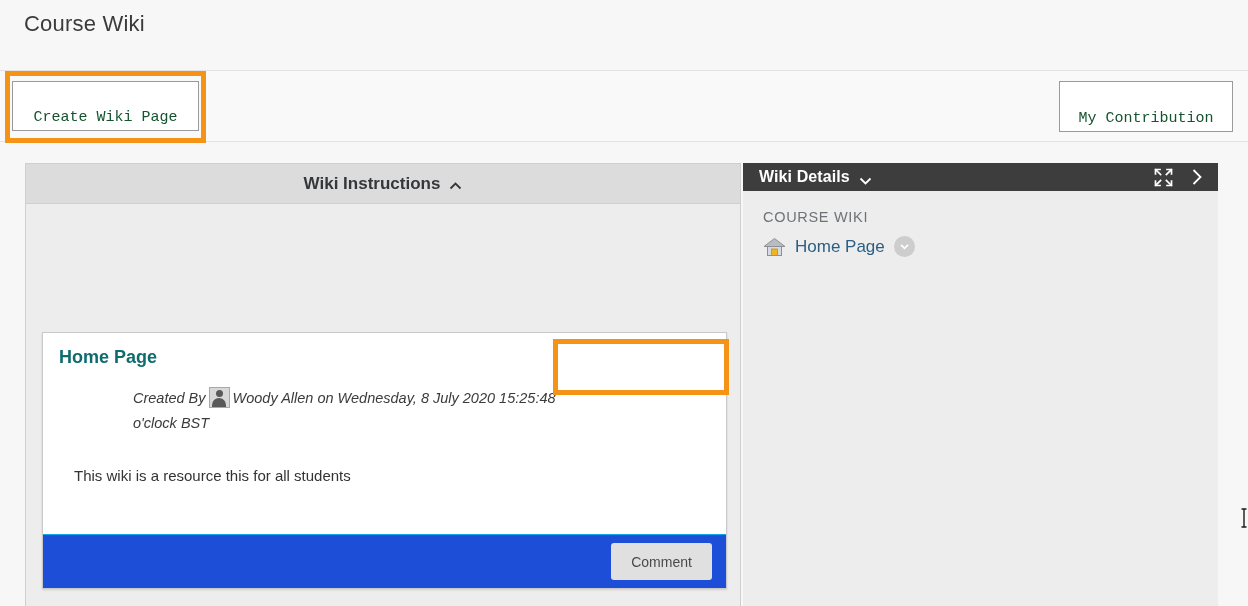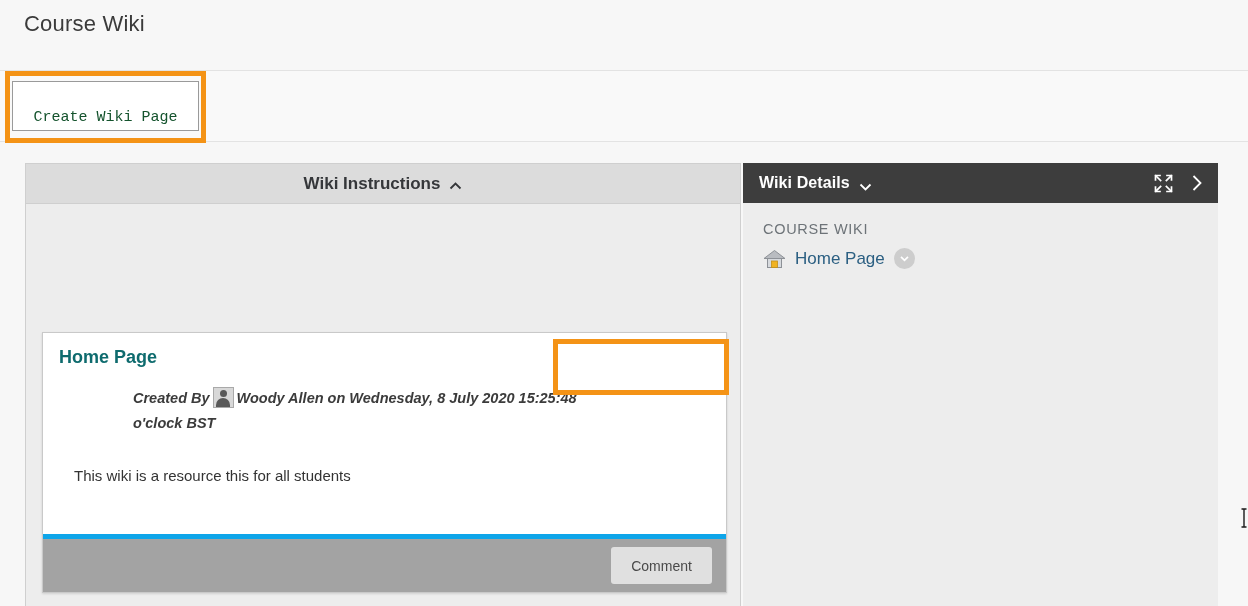--- a/index.html
+++ b/index.html
@@ -176,21 +176,20 @@
     font-family: "Liberation Sans", sans-serif;
     cursor: pointer;
   }
   .created-by {
     margin: 18px 0 8px 74px;
     font-size: 14.5px;
     font-style: italic;
     color: #3b3b3b;
     line-height: 1.75;
     max-width: 470px;
-    font-weight: bold;
   }
   .avatar {
     display: inline-block;
     vertical-align: -5px;
     width: 21px;
     height: 21px;
     background: #d8d8d8;
     border: 1px solid #a9a9a9;
     box-sizing: border-box;
     position: relative;
@@ -218,22 +217,22 @@
     margin-left: -7px;
     border-radius: 7px 7px 0 0;
     background: #595959;
   }
   .wiki-text {
     margin: 30px 0 0 15px;
     font-size: 15px;
     color: #333333;
   }
   .wiki-card-footer {
-    background: #a3a3a3;
-    border-top: 5px solid #0ea5e9;
+    background: #1d4ed8;
+    border-top: 1px solid #0ea5e9;
     height: 53px;
     position: relative;
   }
   .comment-btn {
     position: absolute;
     right: 14px;
     top: 8px;
     width: 101px;
     height: 37px;
     background: #e0e0e0;
@@ -249,21 +248,21 @@
   .right-panel {
     position: absolute;
     left: 718px;
     top: 0;
     width: 475px;
     height: 443px;
     background: #ededed;
     box-sizing: border-box;
   }
   .details-header {
-    height: 40px;
+    height: 28px;
     background: #3d3d3d;
     display: flex;
     align-items: center;
     padding: 0 14px 0 16px;
     box-sizing: border-box;
   }
   .details-title {
     color: #ffffff;
     font-size: 16px;
     font-weight: bold;
@@ -335,20 +334,21 @@
     pointer-events: none;
   }
 </style>
 </head>
 <body>
 
 <div class="page-title">Course Wiki</div>
 
 <div class="action-bar">
   <button class="btn-outline" id="create-wiki-page-button">Create Wiki Page</button>
+  <button class="btn-outline" id="my-contribution-button">My Contribution</button>
 </div>
 
 <div class="panels">
 
   <div class="left-panel">
     <div class="instructions-header">
       <span class="instructions-title">Wiki Instructions</span>
       <span class="chevron-up">
         <svg width="13" height="13" viewBox="0 0 13 13">
           <polyline points="1.5,8.5 6.5,3.5 11.5,8.5" fill="none" stroke="#35373a" stroke-width="1.8"></polyline>

